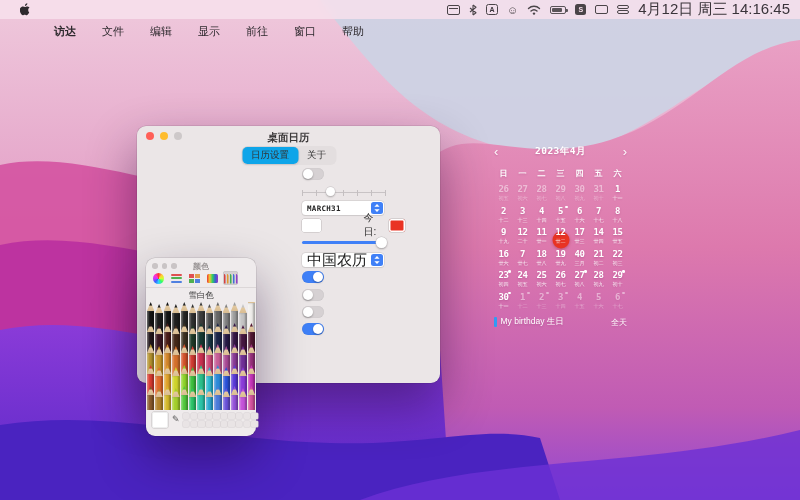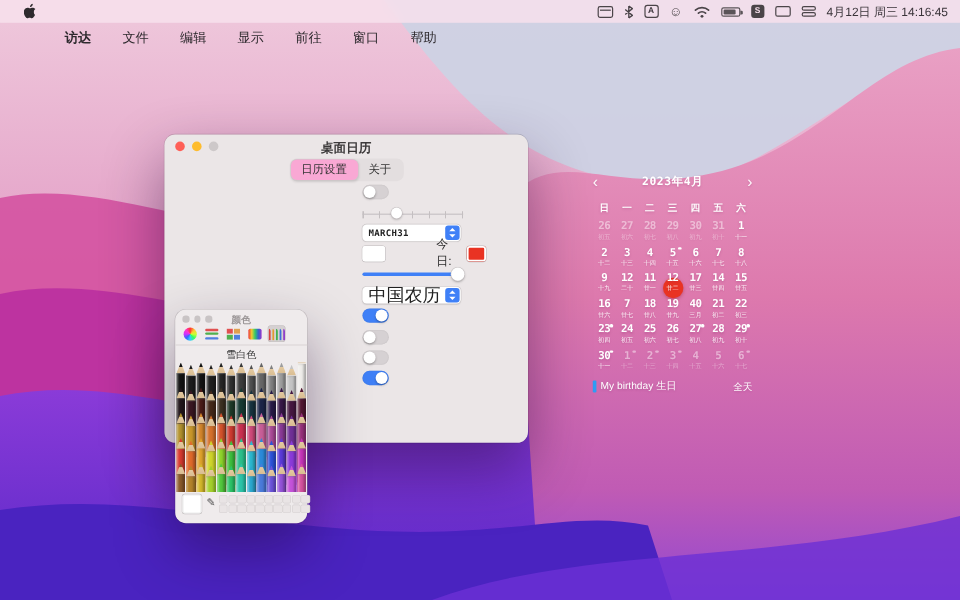--- a/index.html
+++ b/index.html
@@ -22,35 +22,35 @@
   .cal-ic { width:13px; height:10px; border:1px solid #4a4448; border-radius:2px; position:relative; }
   .cal-ic::before { content:''; position:absolute; left:1px; right:1px; top:2px; height:1px; background:#4a4448; }
   .batt { width:16px; height:8px; border:1px solid #55505456; border:1px solid #5a5458; border-radius:2px; position:relative; }
   .batt::before { content:''; position:absolute; left:1px; top:1px; bottom:1px; width:10px; background:#5a5458; border-radius:1px; }
   .batt::after { content:''; position:absolute; right:-3px; top:2px; width:2px; height:3px; background:#5a5458; border-radius:0 1px 1px 0; }
   .ime { width:11px; height:11px; background:#4a4448; border-radius:2.5px; color:#f7e0ec; font-size:7px; font-weight:bold;
     display:flex; align-items:center; justify-content:center; }
   .disp { width:13px; height:9px; border:1px solid #4a4448; border-radius:2px; }
   .cc { display:flex; flex-direction:column; gap:1.5px; }
   .cc span { width:12px; height:3.5px; border:1px solid #4a4448; border-radius:2px; display:block; }
-  #clock { font-size:10px; white-space:nowrap; }
+  #clock { font-size:15px; white-space:nowrap; }
 
   
   .mac-window { position:absolute; border-radius:9px; box-shadow:0 22px 50px rgba(30,5,50,.45), 0 0 0 .5px rgba(0,0,0,.15); }
   .lights { position:absolute; left:9px; top:6px; display:flex; gap:6px; }
   .light { width:8px; height:8px; border-radius:50%; }
 
   
-  #settings { left:137px; top:112px; width:303px; height:257px; background:#ebe6e7; z-index:10; }
+  #settings { left:137px; top:126px; width:303px; height:257px; background:#ebe6e7; z-index:10; }
   #settings .title { position:absolute; top:5px; left:0; right:0; text-align:center;
     font-size:10.5px; font-weight:bold; color:#3d3a3b; }
   #tabs { position:absolute; top:20px; left:50%; transform:translateX(-50%);
     display:flex; background:#e3dedf; border-radius:6px; padding:1px; font-size:9.5px; color:#333; }
   .tab { padding:2px 9px; border-radius:5px; white-space:nowrap; }
-  .tab.sel { background:#f9a8d4; box-shadow:0 0 0 .5px #cfc9ca, 0 1px 2px rgba(0,0,0,.12); }
+  .tab.sel { background:#0ea5e9; box-shadow:0 0 0 .5px #cfc9ca, 0 1px 2px rgba(0,0,0,.12); }
   .srow { position:absolute; height:14px; display:flex; align-items:center; }
   .sctrl { position:absolute; left:165px; display:flex; align-items:center; }
   .toggle { width:22px; height:12px; border-radius:6px; background:#d6d1d3; position:relative;
     box-shadow:inset 0 0 1px rgba(0,0,0,.15); }
   .toggle::after { content:''; position:absolute; top:1px; left:1px; width:10px; height:10px; border-radius:50%;
     background:#fff; box-shadow:0 1px 2px rgba(0,0,0,.3); }
   .toggle.on { background:#3f80f7; }
   .toggle.on::after { left:auto; right:1px; }
   .slider-ticks { width:84px; height:12px; position:relative; }
   .slider-ticks .track { position:absolute; left:0; right:0; top:5.5px; height:1.5px; background:#c8c3c5; }

